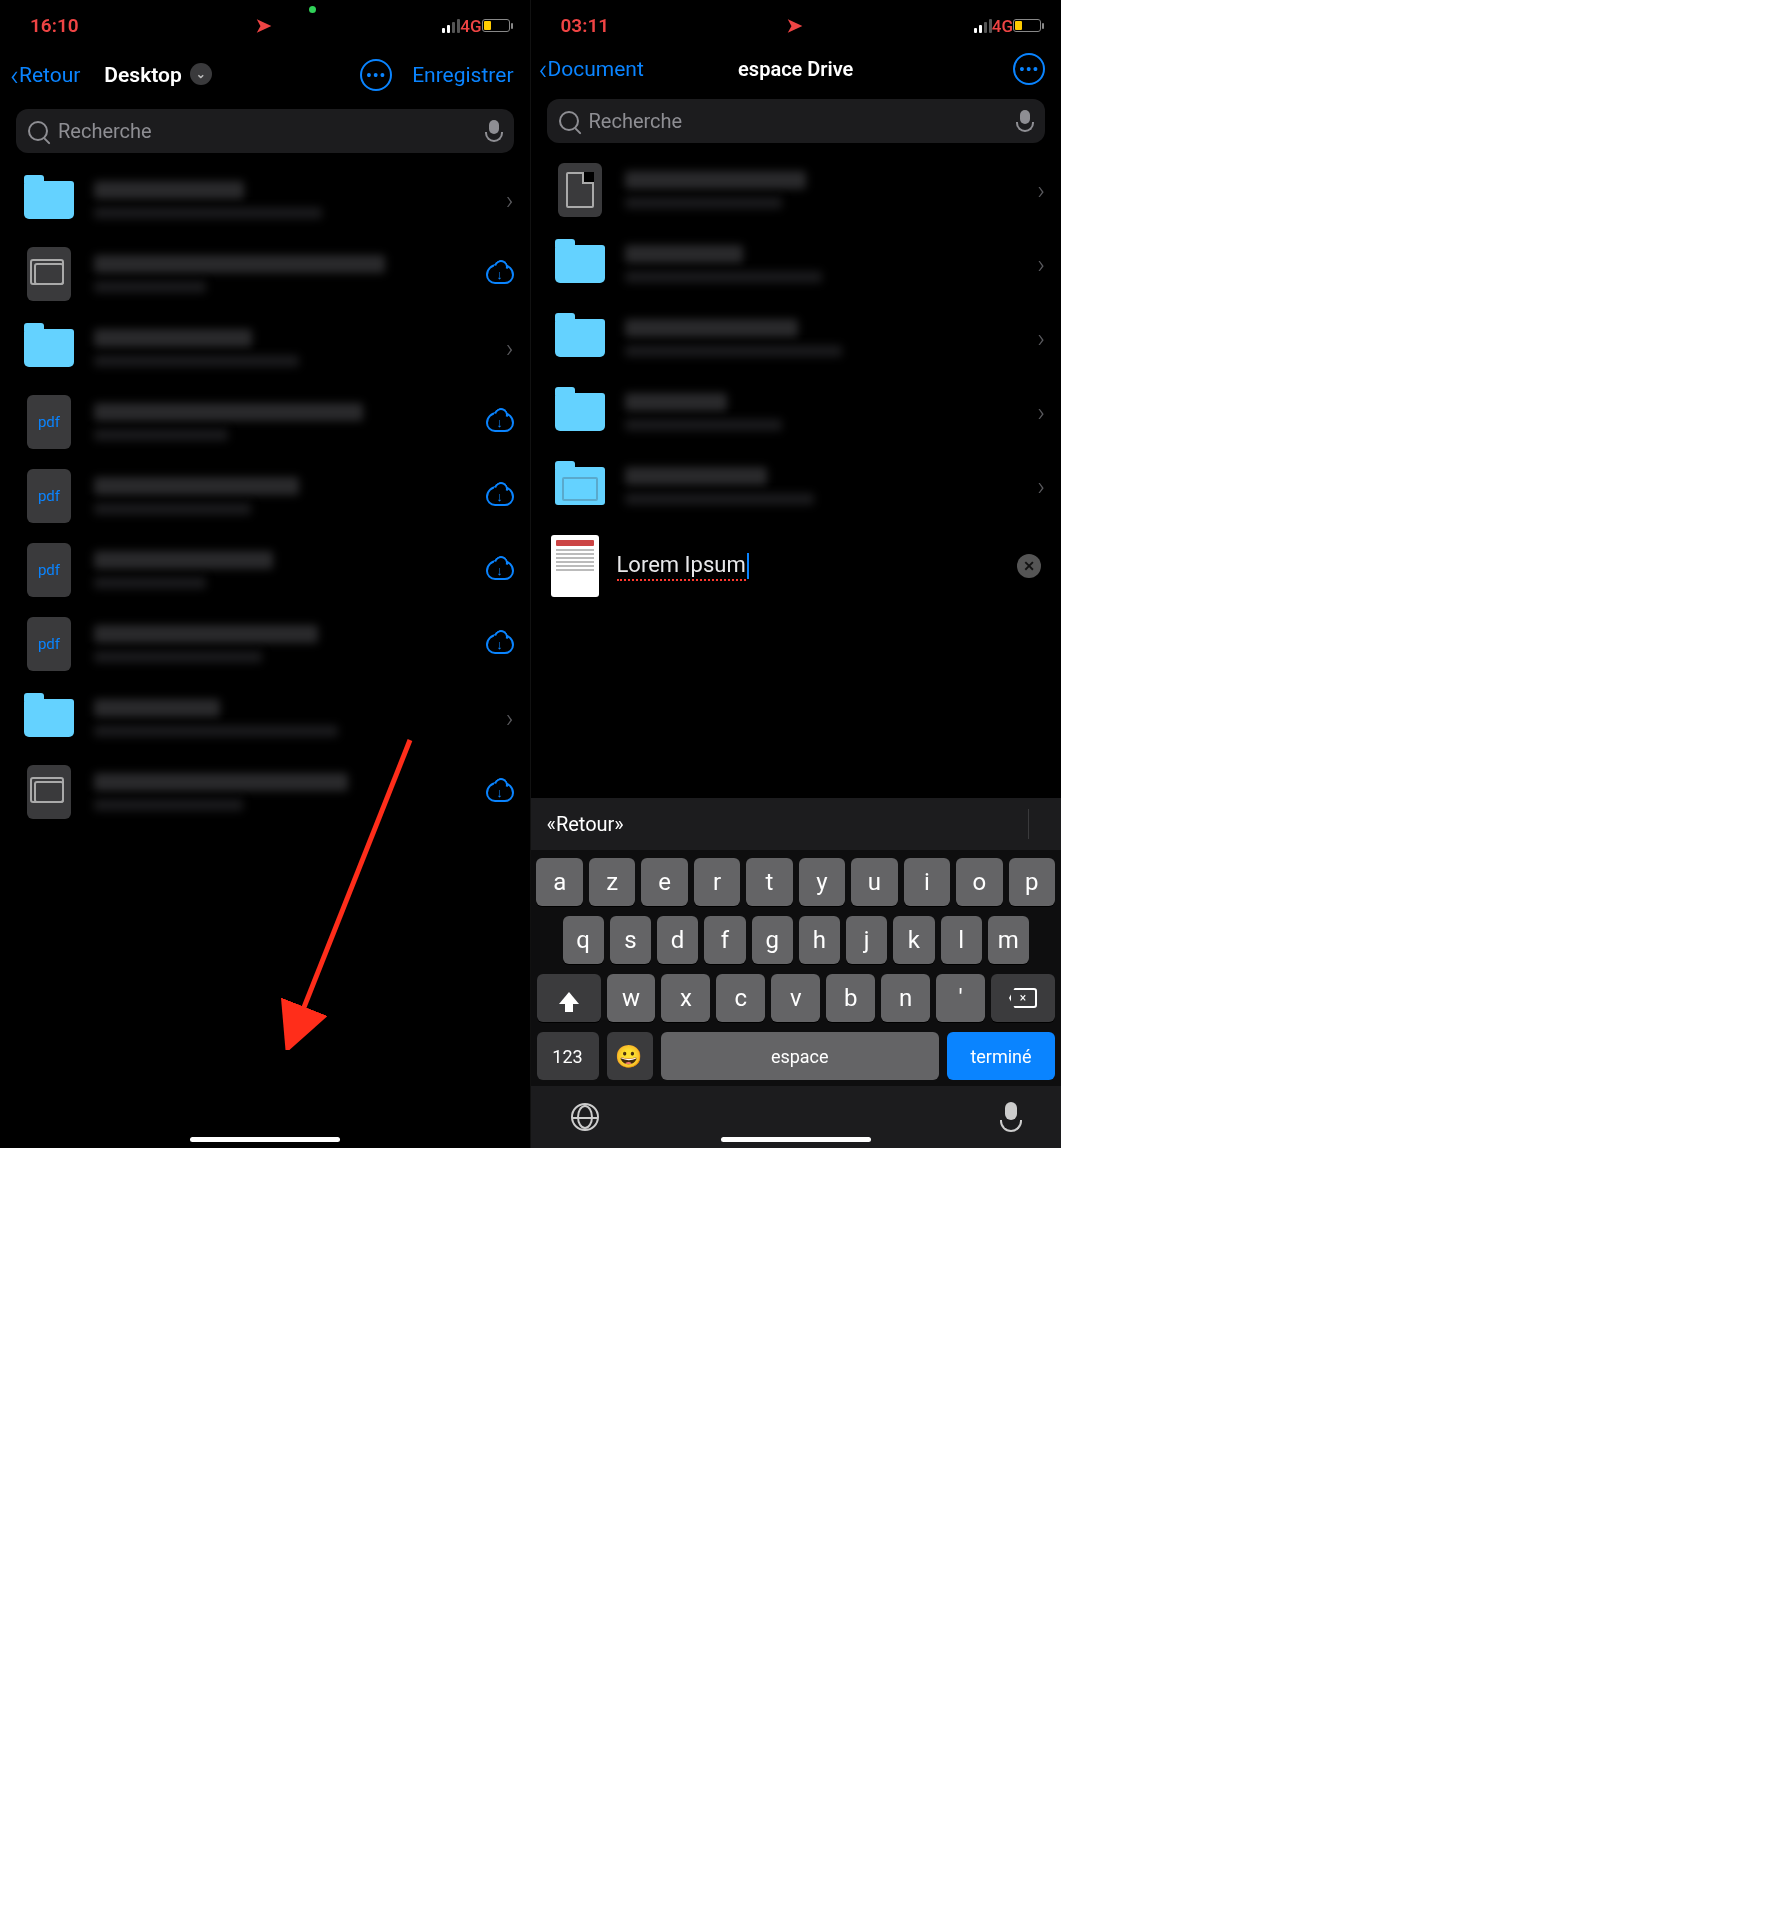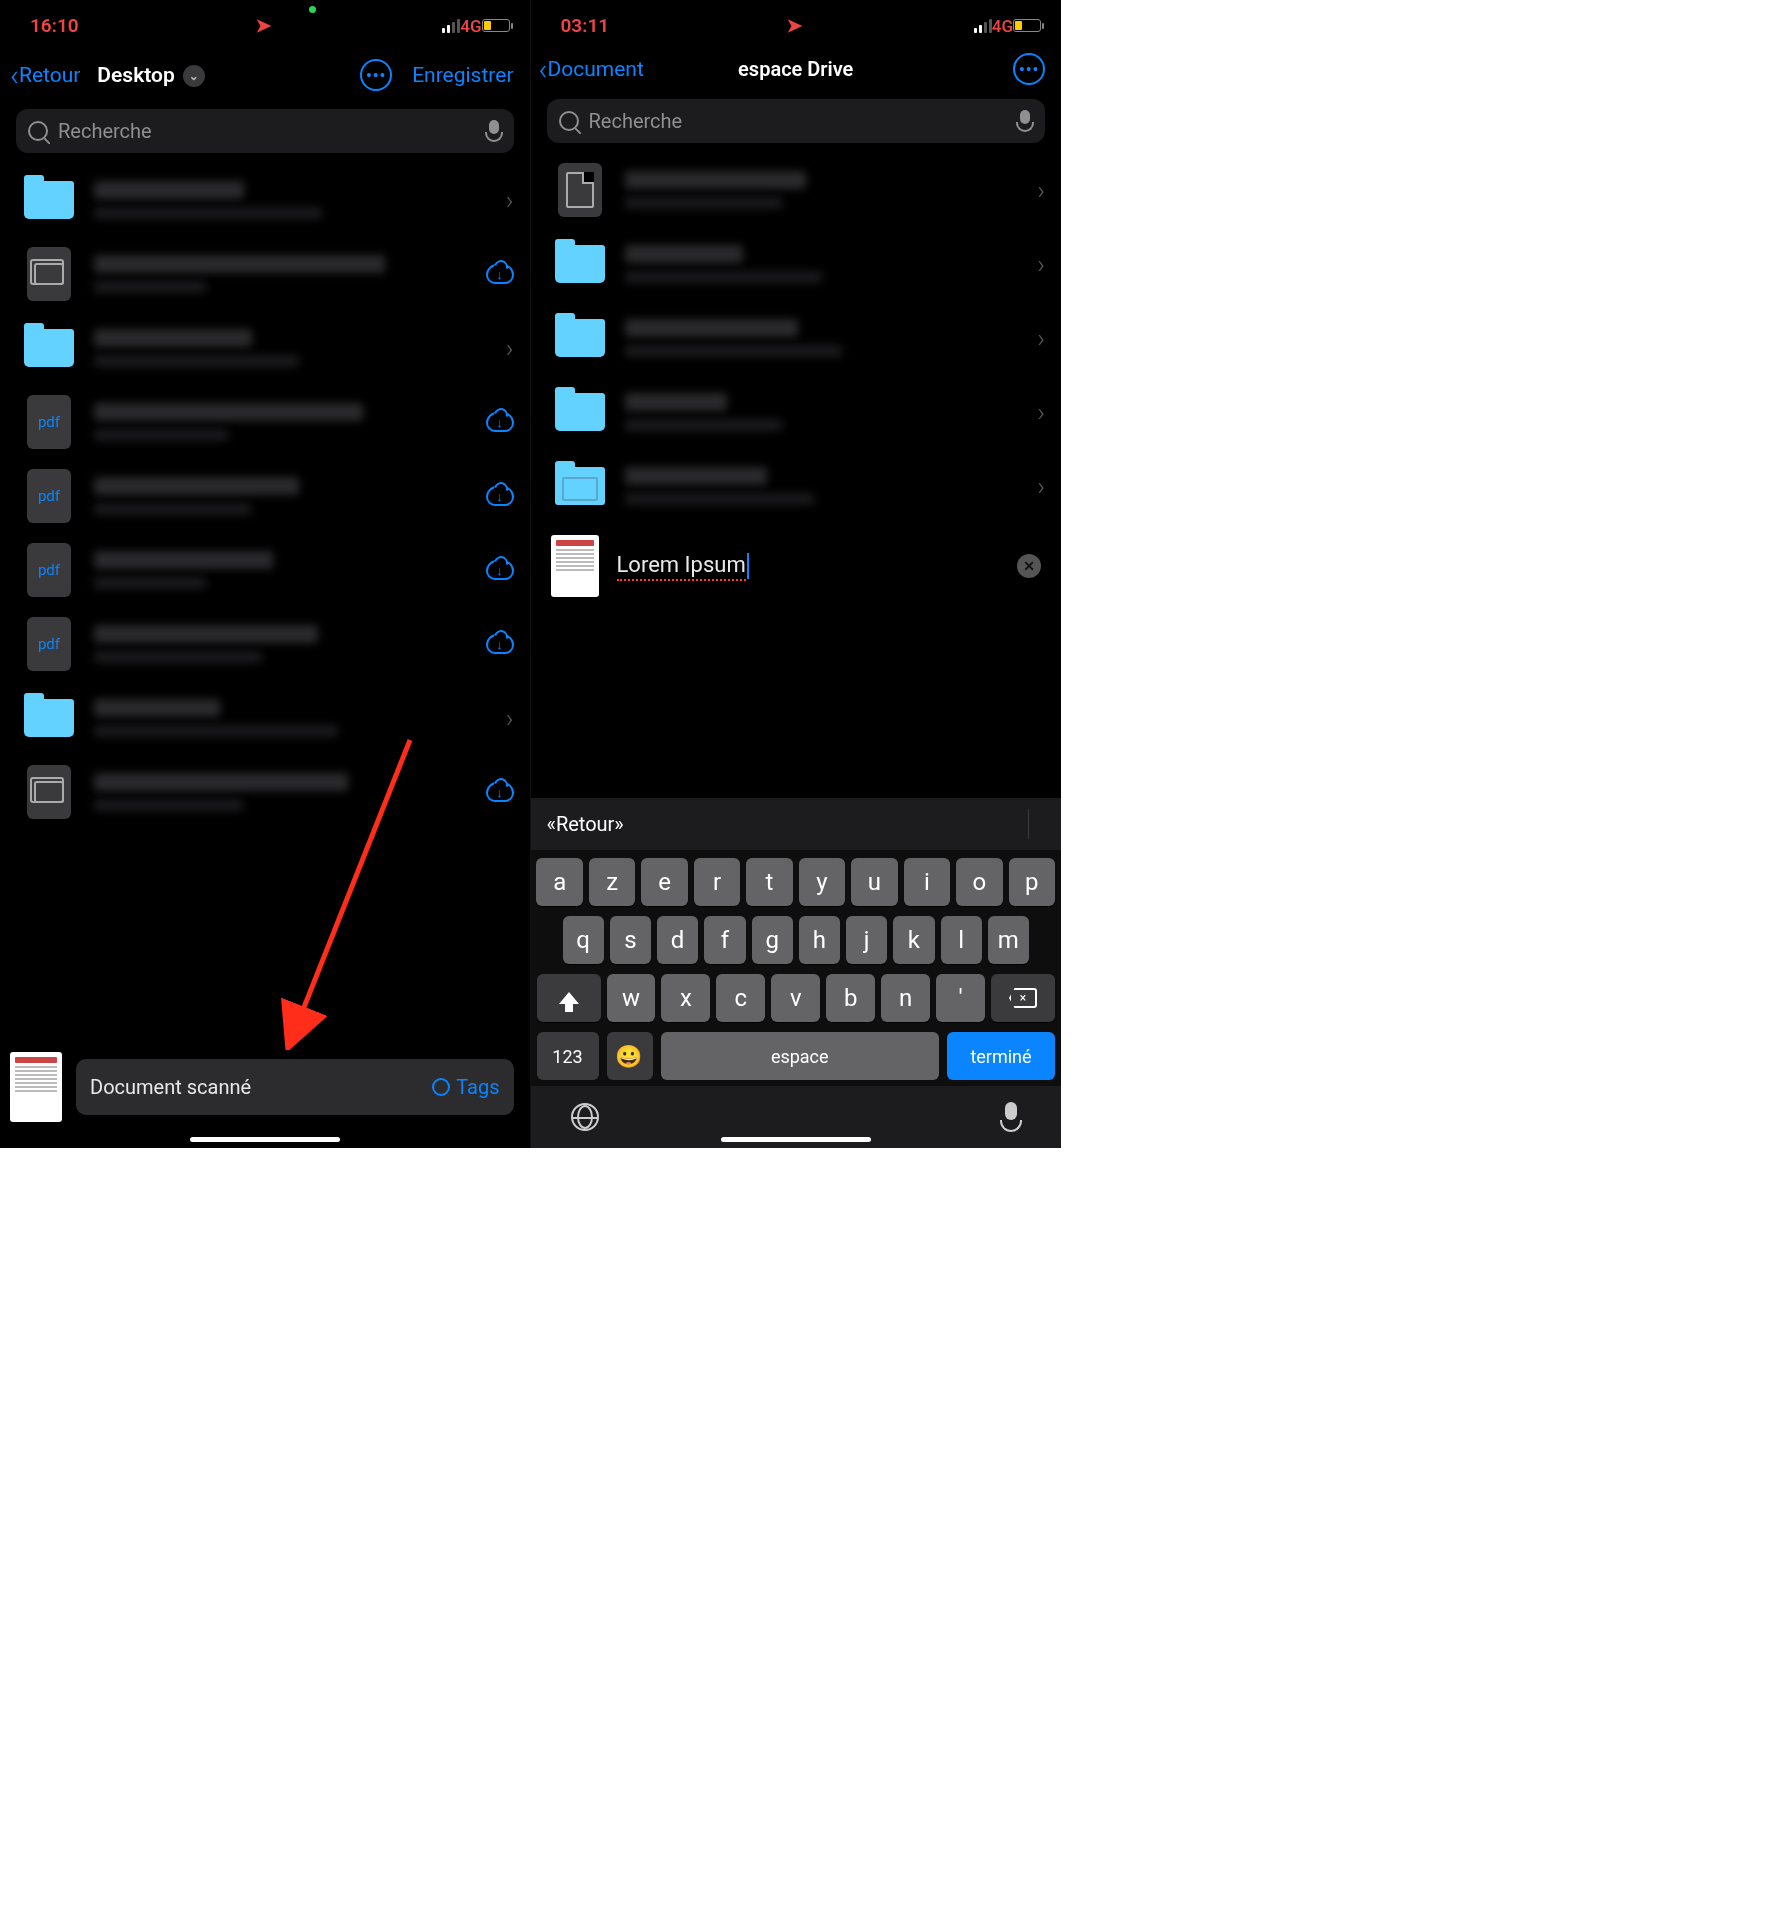--- a/index.html
+++ b/index.html
@@ -14,21 +14,21 @@
   .bars span { width:3px; background:#fff; border-radius:1px; }
   .bars .b1{height:5px} .bars .b2{height:8px} .bars .b3{height:11px;background:#555} .bars .b4{height:14px;background:#555}
   .battery { width:28px; height:13px; border:1px solid #888; border-radius:3px; position:relative; display:inline-block; }
   .battery::after { content:""; position:absolute; right:-4px; top:3px; width:2px; height:6px; background:#888; border-radius:1px; }
   .battery .fill { position:absolute; left:1px; top:1px; bottom:1px; width:28%; background:#ffcc00; border-radius:1px; }
   .green-dot { position:absolute; top:6px; left:50%; transform:translateX(44px); width:7px; height:7px; border-radius:50%; background:#30d158; }
   
   .nav { display:flex; align-items:center; padding:16px 16px 12px 10px; gap:6px; }
   .nav .back { color:#0a84ff; font-size:21px; display:flex; align-items:center; gap:0px; }
   .chev-left { font-size:30px; font-weight:300; line-height:1; }
-  .nav .title { color:#fff; font-size:21px; font-weight:600; margin-left:11px; display:flex; align-items:flex-end; gap:8px; }
+  .nav .title { color:#fff; font-size:21px; font-weight:600; margin-left:18px; display:flex; align-items:flex-start; gap:8px; }
   .chev-circle { width:22px; height:22px; border-radius:50%; background:#3a3a3c; display:inline-flex; align-items:center; justify-content:center; color:#bbb; font-size:12px; }
   .nav .spacer { flex:1; }
   .ellipsis-circle { width:32px; height:32px; border:2px solid #0a84ff; border-radius:50%; display:inline-flex; align-items:center; justify-content:center; color:#0a84ff; font-size:16px; font-weight:700; letter-spacing:1px; }
   .nav .save { color:#0a84ff; font-size:21px; margin-left:14px; }
   
   .search { margin:6px 16px 10px 16px; }
   .search-inner { background:#1c1c1e; border-radius:12px; padding:10px 12px; display:flex; align-items:center; gap:10px; color:#8e8e93; font-size:20px; }
   .search-inner .ph { flex:1; }
   .mag { width:20px; height:20px; border:2px solid #8e8e93; border-radius:50%; position:relative; }
   .mag::after { content:""; position:absolute; width:8px; height:2px; background:#8e8e93; transform:rotate(45deg); bottom:-3px; right:-5px; border-radius:1px; }
@@ -247,39 +247,20 @@
 
     <svg class="arrow" style="left:280px; top:730px;" width="150" height="320">
       <defs>
           <marker id="ah" markerWidth="10" markerHeight="10" refX="5" refY="5" orient="auto">
             <path d="M0,0 L10,5 L0,10 z" fill="#ff2d1a"></path>
           </marker>
         </defs>
       <line x1="130" y1="10" x2="15" y2="300" stroke="#ff2d1a" stroke-width="5" marker-end="url(#ah)"></line>
     </svg>
 
-    <div class="bottom-name">
-      <div class="scan-thumb">
-        <div class="t"></div>
-          <div class="l"></div>
-          <div class="l"></div>
-          <div class="l"></div>
-          <div class="l"></div>
-          <div class="l"></div>
-          <div class="l"></div>
-          <div class="l"></div>
-      </div>
-      <div class="name-field">
-        <span class="txt">Document scanné</span>
-        <span class="tags">
-          <span class="tag-icon"></span>
-          <span>Tags</span>
-        </span>
-      </div>
-    </div>
     <div class="home-ind"></div>
   </div>
 
   <div class="pane">
     <div class="status">
       <span>03:11</span>
       <span style="margin-left:6px">➤</span>
       <div class="right">
         <span class="bars">
             <span class="b1"></span>

